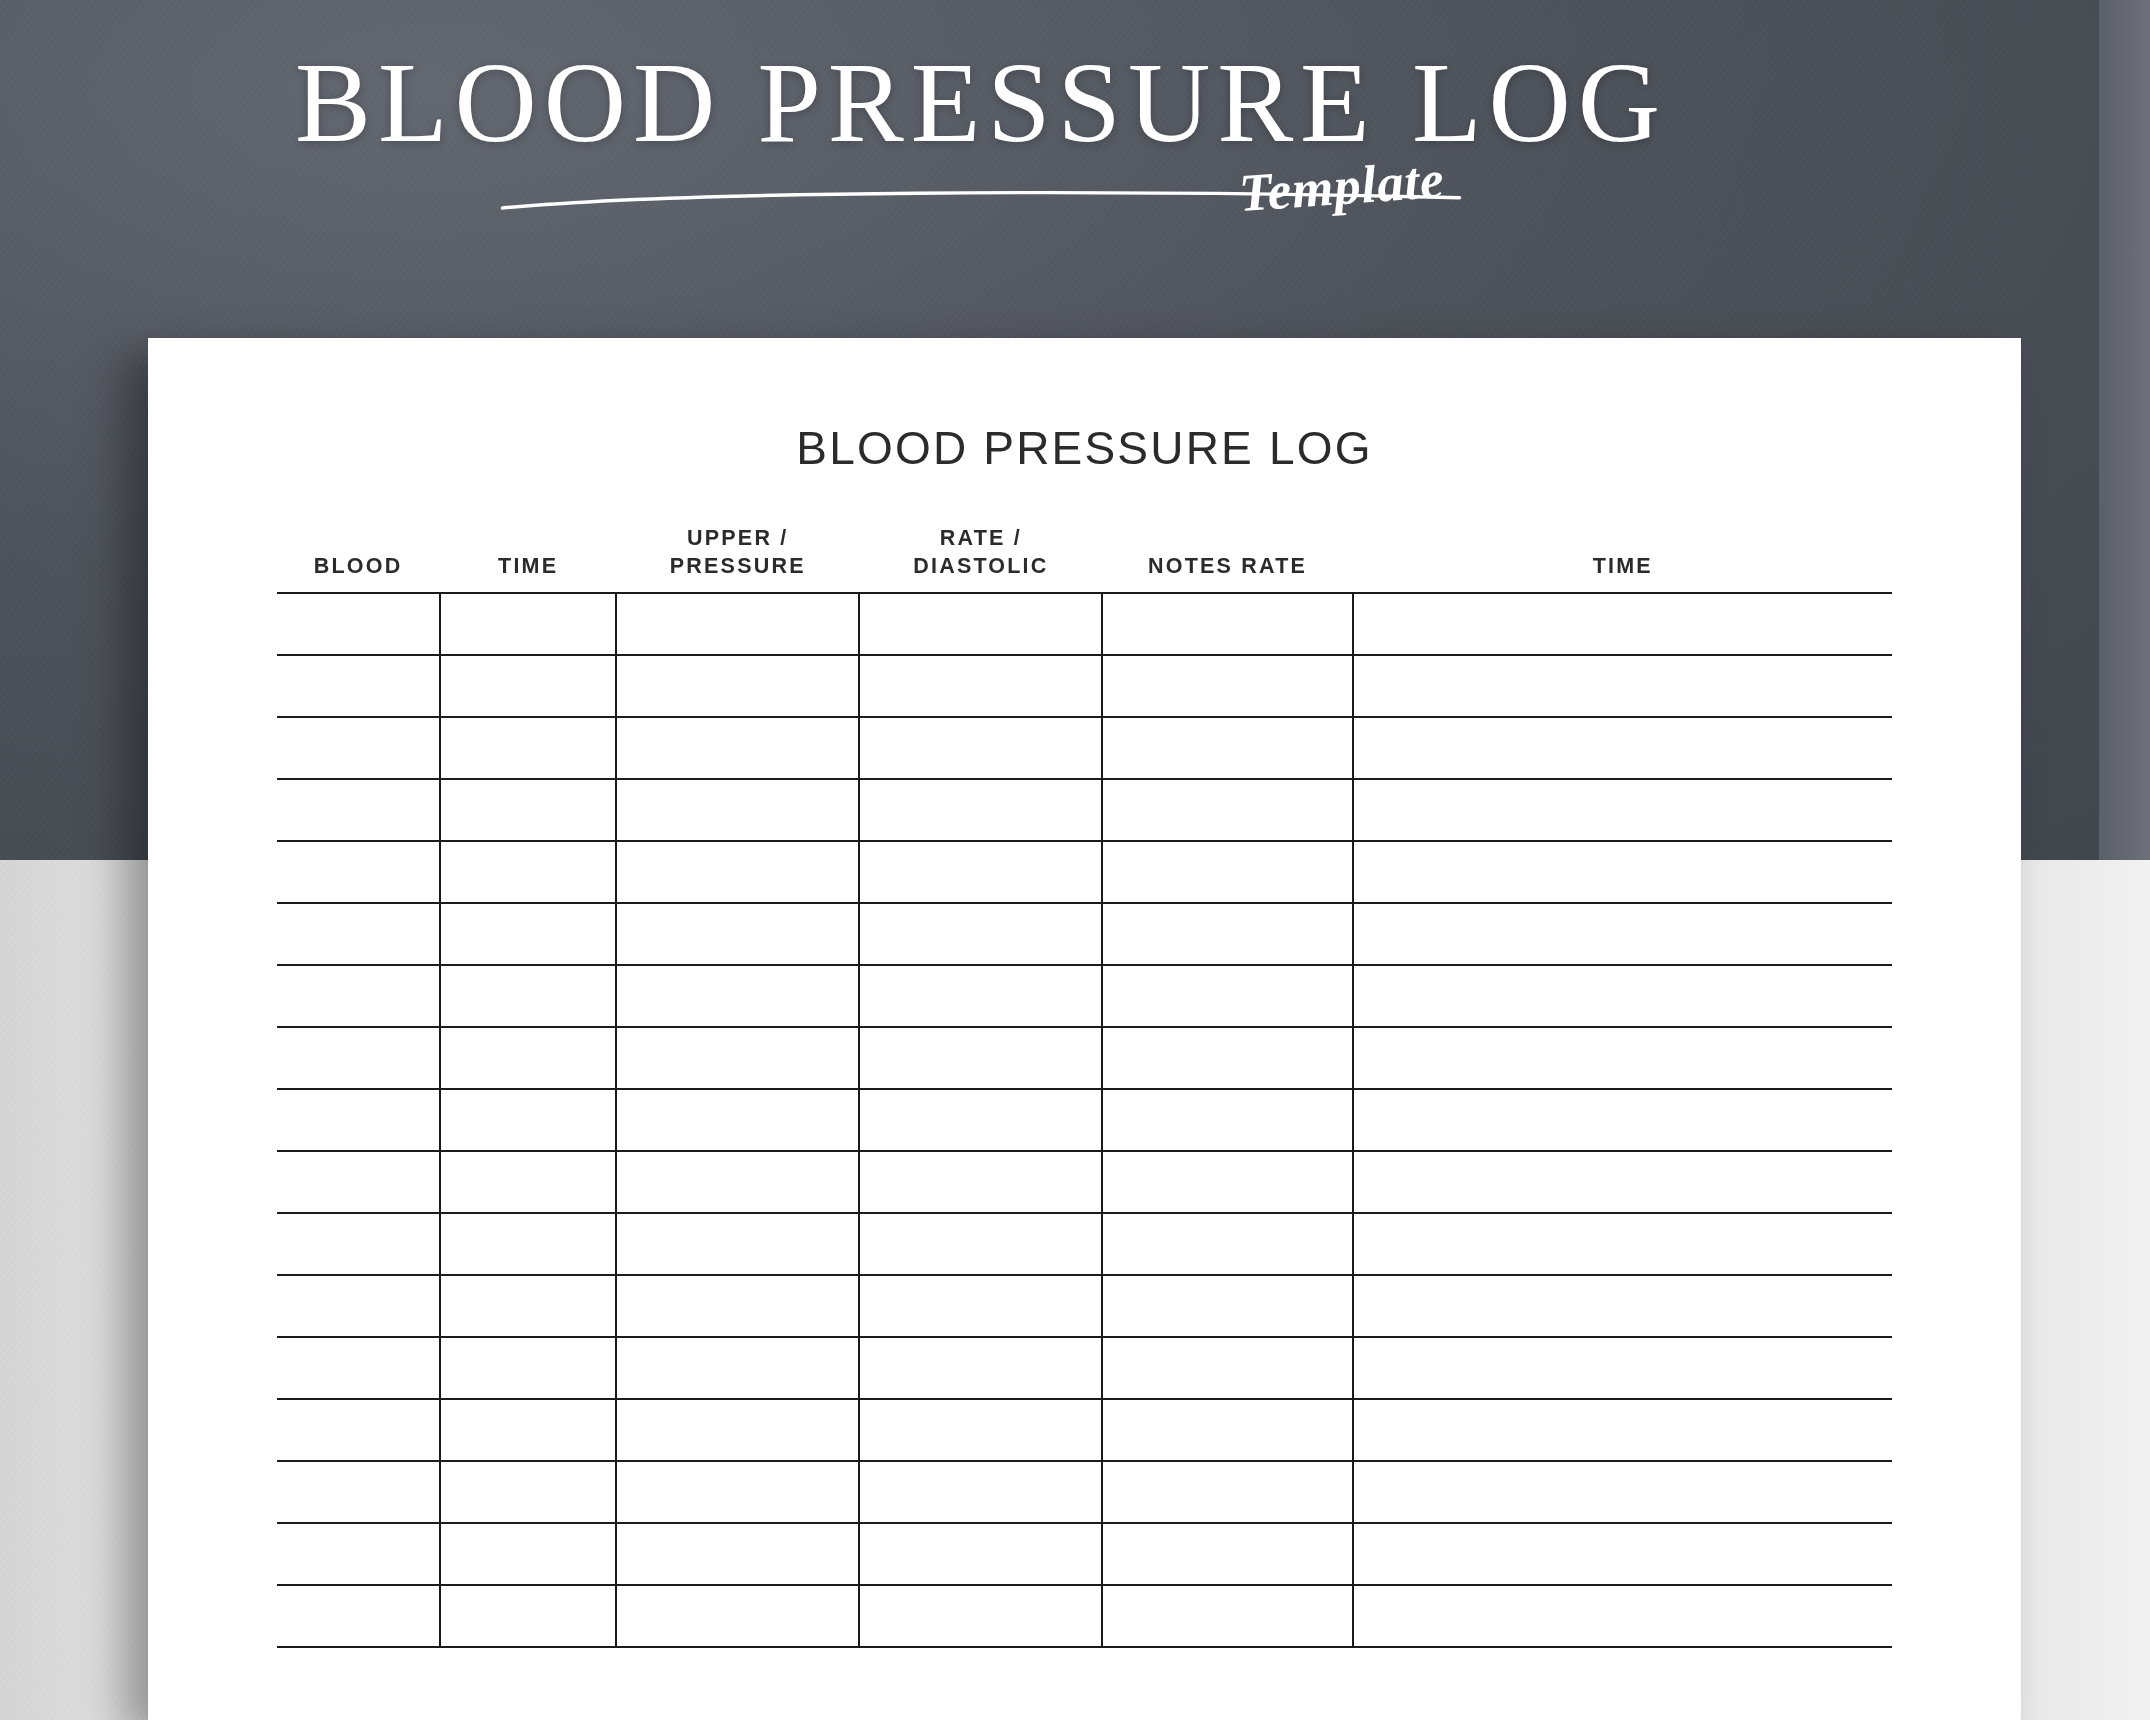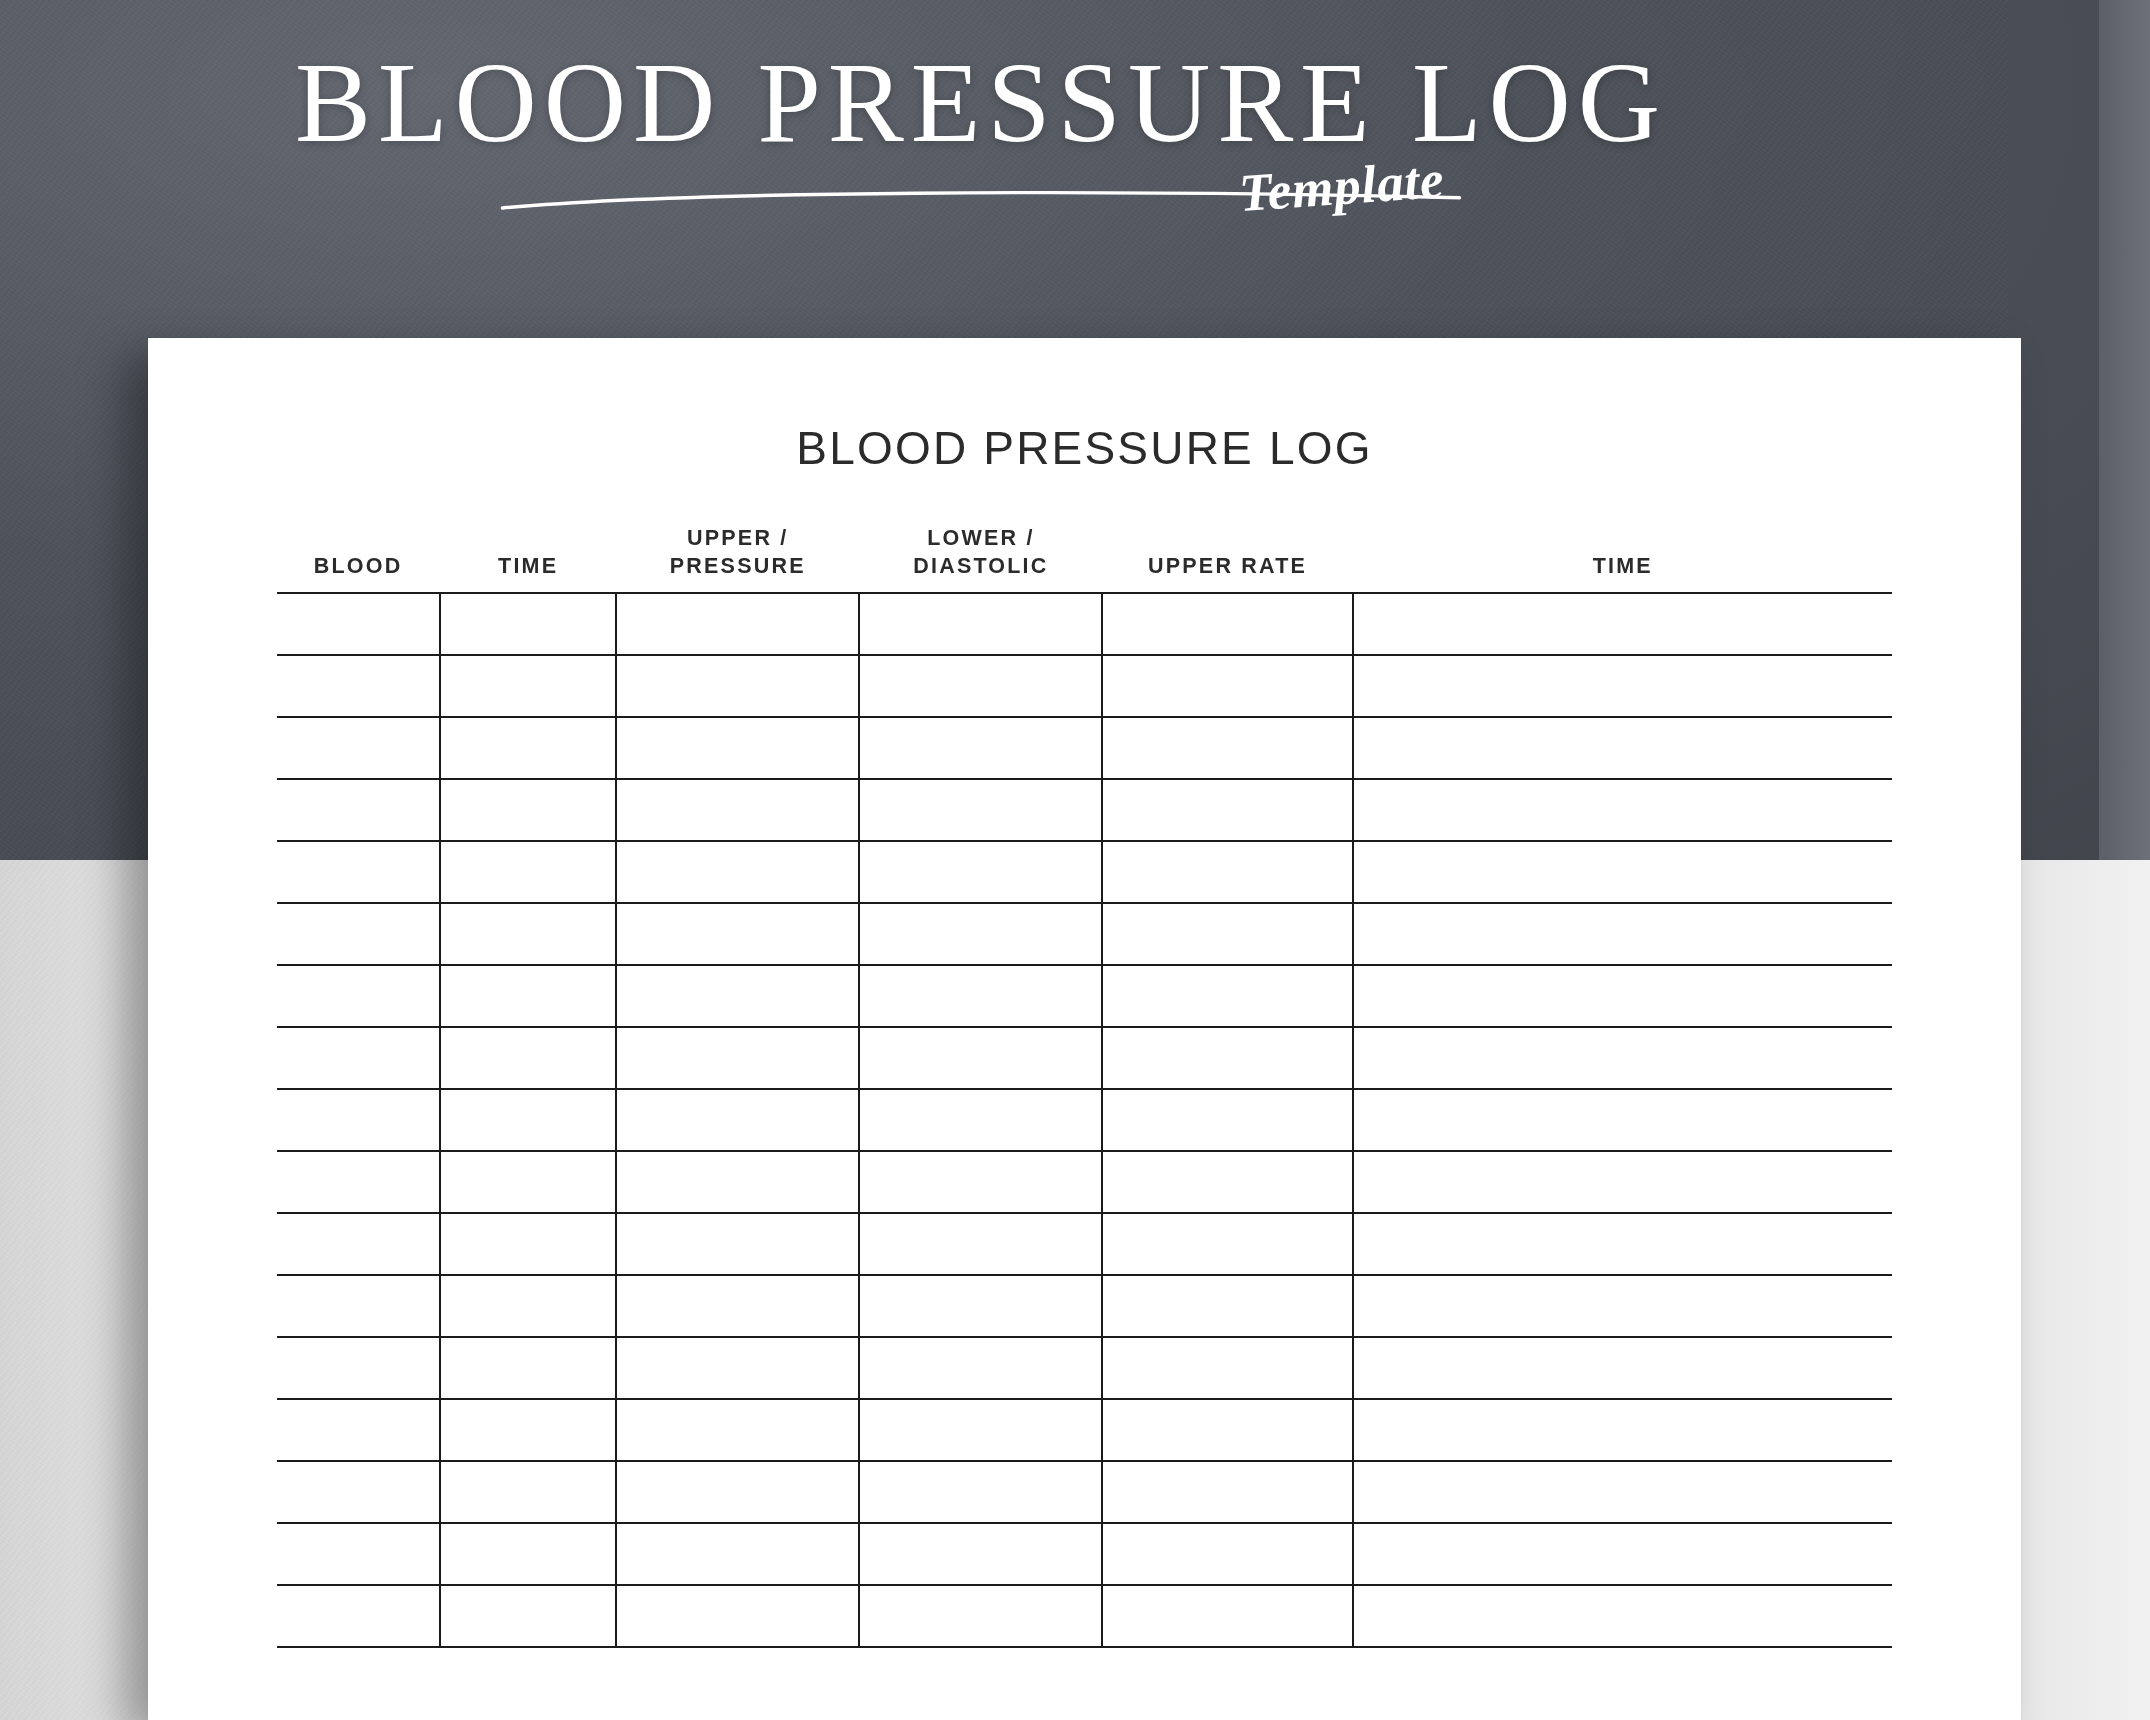--- a/index.html
+++ b/index.html
@@ -204,25 +204,25 @@
               <span>BLOOD</span>
             </th>
             <th class="sep">
               <span>TIME</span>
             </th>
             <th class="sep">
               <span>UPPER /</span>
               <span class="th-l2">PRESSURE</span>
             </th>
             <th class="sep">
-              <span>LOWER /</span>
+              <span>RATE /</span>
               <span class="th-l2">DIASTOLIC</span>
             </th>
             <th class="sep">
-              <span>UPPER RATE</span>
+              <span>NOTES RATE</span>
             </th>
             <th>
               <span>TIME</span>
             </th>
           </tr>
         </thead>
         <tbody id="table-body">
             <tr>
               <td class="first-col"></td>
               <td></td>

